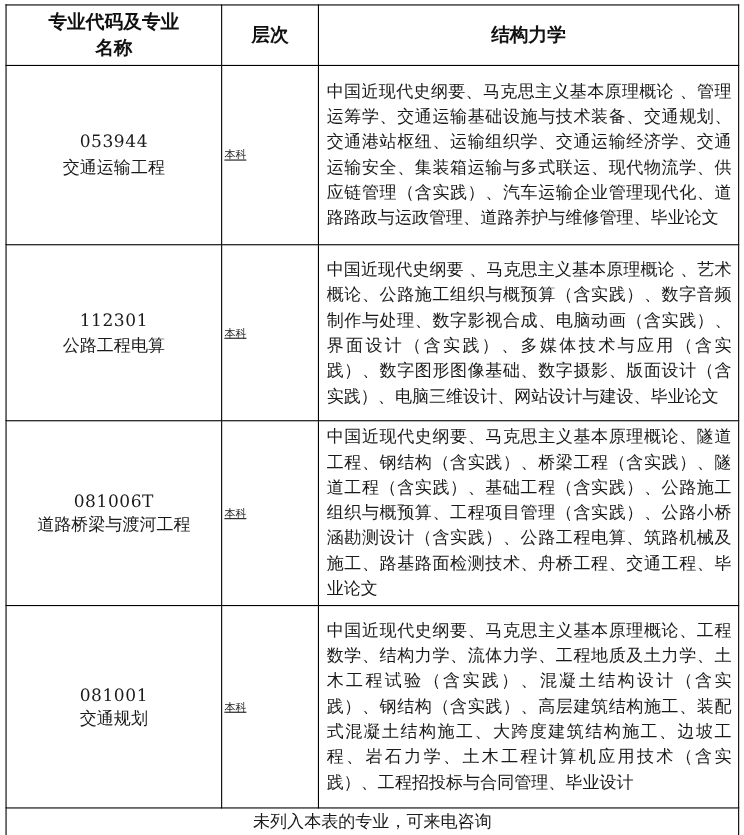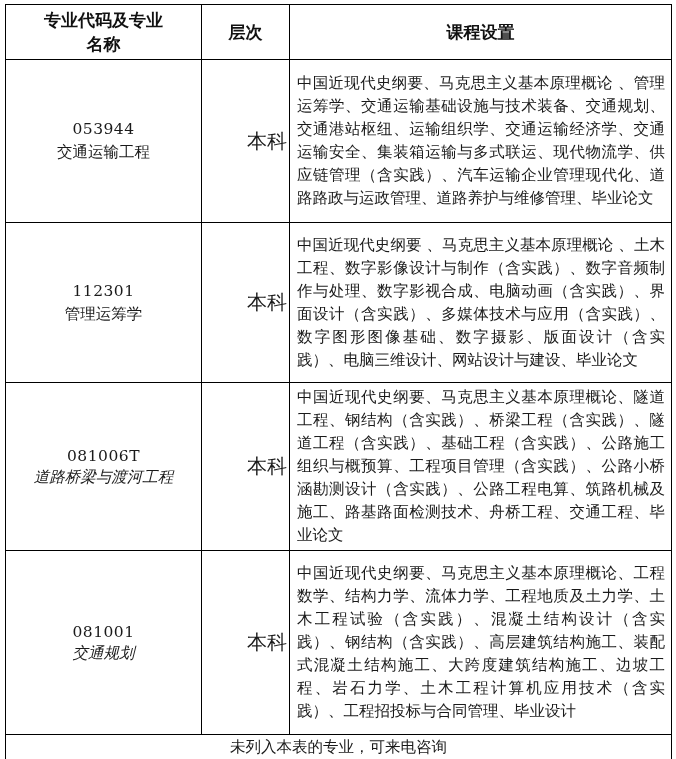--- a/index.html
+++ b/index.html
@@ -46,26 +46,26 @@
   .major-code {
     display: block;
     letter-spacing: 0.5px;
   }
   .major-name {
     display: block;
     margin-top: 2px;
   }
   tr.row-gap-lg .major-name {
     margin-top: 0;
-    font-style: italic;
   }
   td.level-cell {
-    text-align: right;
-    font-size: 20px;
+    text-align: left;
+    font-size: 10px;
     padding: 2px;
+    text-decoration: underline;
   }
   td.courses-cell {
     font-size: 15.5px;
     line-height: 23px;
     text-align: justify;
     text-justify: inter-ideograph;
     vertical-align: top;
     padding: 3px 6px 3px 7px;
   }
   tr.data-row-1 { height: 163px; }
@@ -89,39 +89,39 @@
       <col style="width:88px">
       <col style="width:382px">
     </colgroup>
     <thead>
       <tr>
         <th class="col-header">
           <span>专业代码及专业</span><br>
           <span>名称</span>
         </th>
         <th class="col-header">层次</th>
-        <th class="col-header">课程设置</th>
+        <th class="col-header">结构力学</th>
       </tr>
     </thead>
     <tbody>
       <tr class="data-row-1">
         <td class="major-cell">
           <span class="major-code">053944</span>
           <span class="major-name">交通运输工程</span>
         </td>
         <td class="level-cell">本科</td>
         <td class="courses-cell">中国近现代史纲要、马克思主义基本原理概论 、管理运筹学、交通运输基础设施与技术装备、交通规划、交通港站枢纽、运输组织学、交通运输经济学、交通运输安全、集装箱运输与多式联运、现代物流学、供应链管理（含实践）、汽车运输企业管理现代化、道路路政与运政管理、道路养护与维修管理、毕业论文</td>
       </tr>
       <tr class="data-row-2">
         <td class="major-cell">
           <span class="major-code">112301</span>
-          <span class="major-name">管理运筹学</span>
+          <span class="major-name">公路工程电算</span>
         </td>
         <td class="level-cell">本科</td>
-        <td class="courses-cell">中国近现代史纲要 、马克思主义基本原理概论 、土木工程、数字影像设计与制作（含实践）、数字音频制作与处理、数字影视合成、电脑动画（含实践）、界面设计（含实践）、多媒体技术与应用（含实践）、数字图形图像基础、数字摄影、版面设计（含实践）、电脑三维设计、网站设计与建设、毕业论文</td>
+        <td class="courses-cell">中国近现代史纲要 、马克思主义基本原理概论 、艺术概论、公路施工组织与概预算（含实践）、数字音频制作与处理、数字影视合成、电脑动画（含实践）、界面设计（含实践）、多媒体技术与应用（含实践）、数字图形图像基础、数字摄影、版面设计（含实践）、电脑三维设计、网站设计与建设、毕业论文</td>
       </tr>
       <tr class="data-row-3 row-gap-lg">
         <td class="major-cell">
           <span class="major-code">081006T</span>
           <span class="major-name">道路桥梁与渡河工程</span>
         </td>
         <td class="level-cell">本科</td>
         <td class="courses-cell">中国近现代史纲要、马克思主义基本原理概论、隧道工程、钢结构（含实践）、桥梁工程（含实践）、隧道工程（含实践）、基础工程（含实践）、公路施工组织与概预算、工程项目管理（含实践）、公路小桥涵勘测设计（含实践）、公路工程电算、筑路机械及施工、路基路面检测技术、舟桥工程、交通工程、毕业论文</td>
       </tr>
       <tr class="data-row-4 row-gap-lg">

